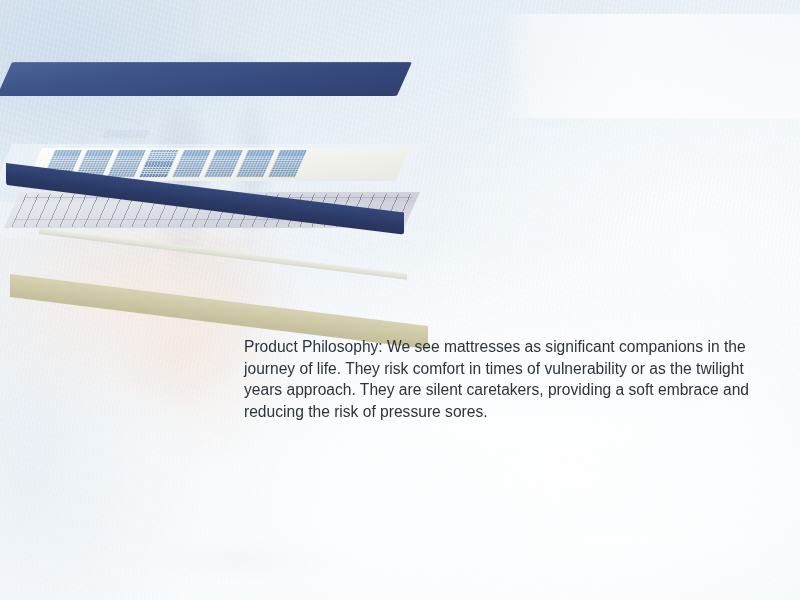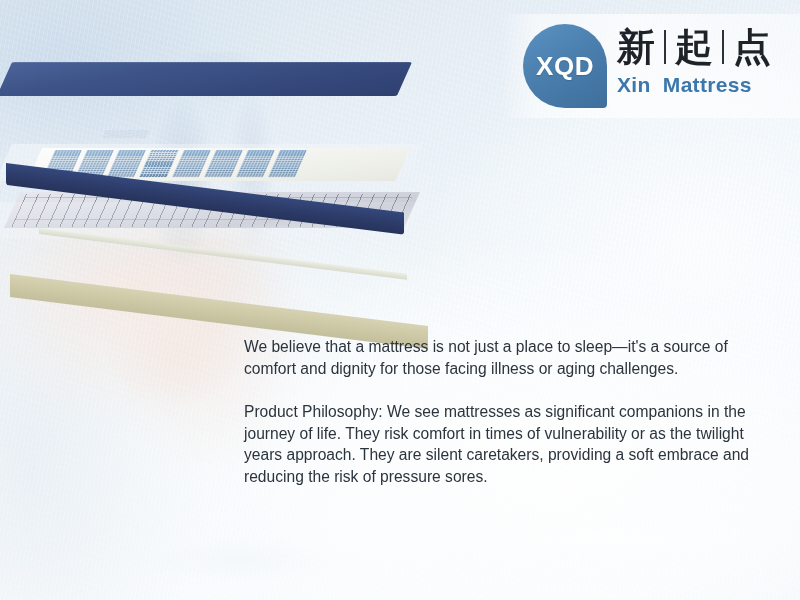--- a/index.html
+++ b/index.html
@@ -307,34 +307,18 @@
       <div class="cell"></div>
     </div>
     <div class="glass glass-a"></div>
 
     <div class="layer layer-cover-side"></div>
     <div class="layer layer-cover-top"></div>
     <div class="cover-label"></div>
   </div>
 
   <div class="logo-band"></div>
-  <div class="logo">
-    <div class="logo-mark">
-      <span class="logo-mark-text">XQD</span>
-    </div>
-    <div class="logo-words">
-      <div class="logo-cn">
-        <span>新</span>
-        <span class="sep"></span>
-        <span>起</span>
-        <span class="sep"></span>
-        <span>点</span>
-      </div>
-      <div class="logo-en">Xin  Mattress</div>
-    </div>
-  </div>
 
   <div class="copy">
-    <p class="para">We believe that a mattress is not just a place to sleep—it's a source of comfort and dignity for those facing illness or aging challenges.</p>
     <p class="para">Product Philosophy: We see mattresses as significant companions in the journey of life. They risk comfort in times of vulnerability or as the twilight years approach. They are silent caretakers, providing a soft embrace and reducing the risk of pressure sores.</p>
   </div>
 
 </div>
 
 </body></html>

